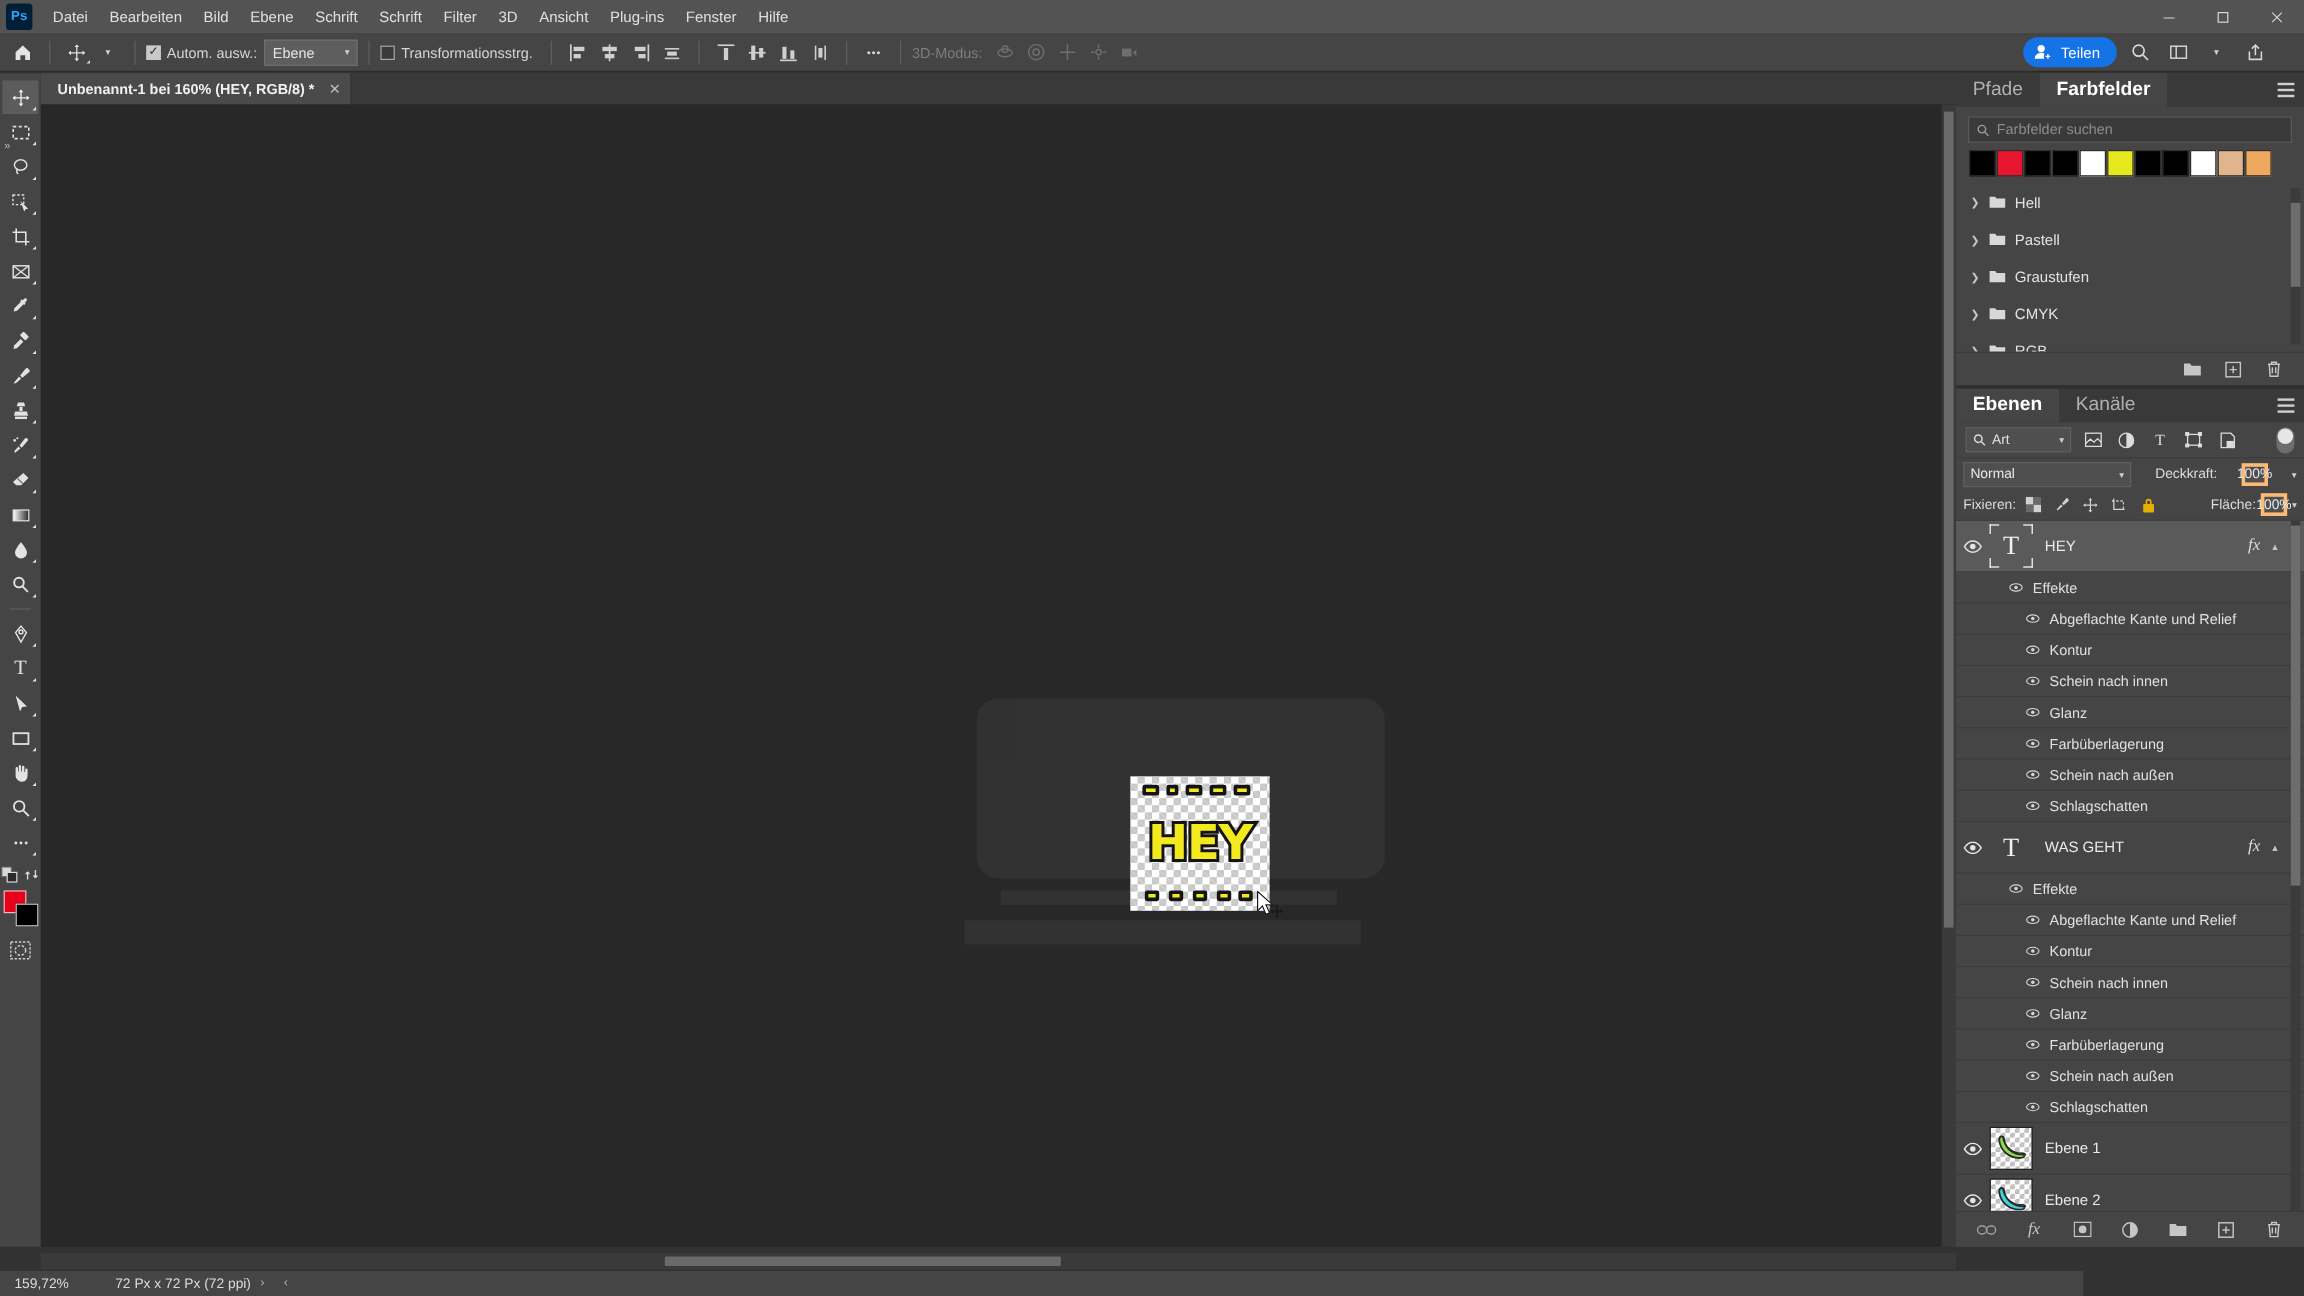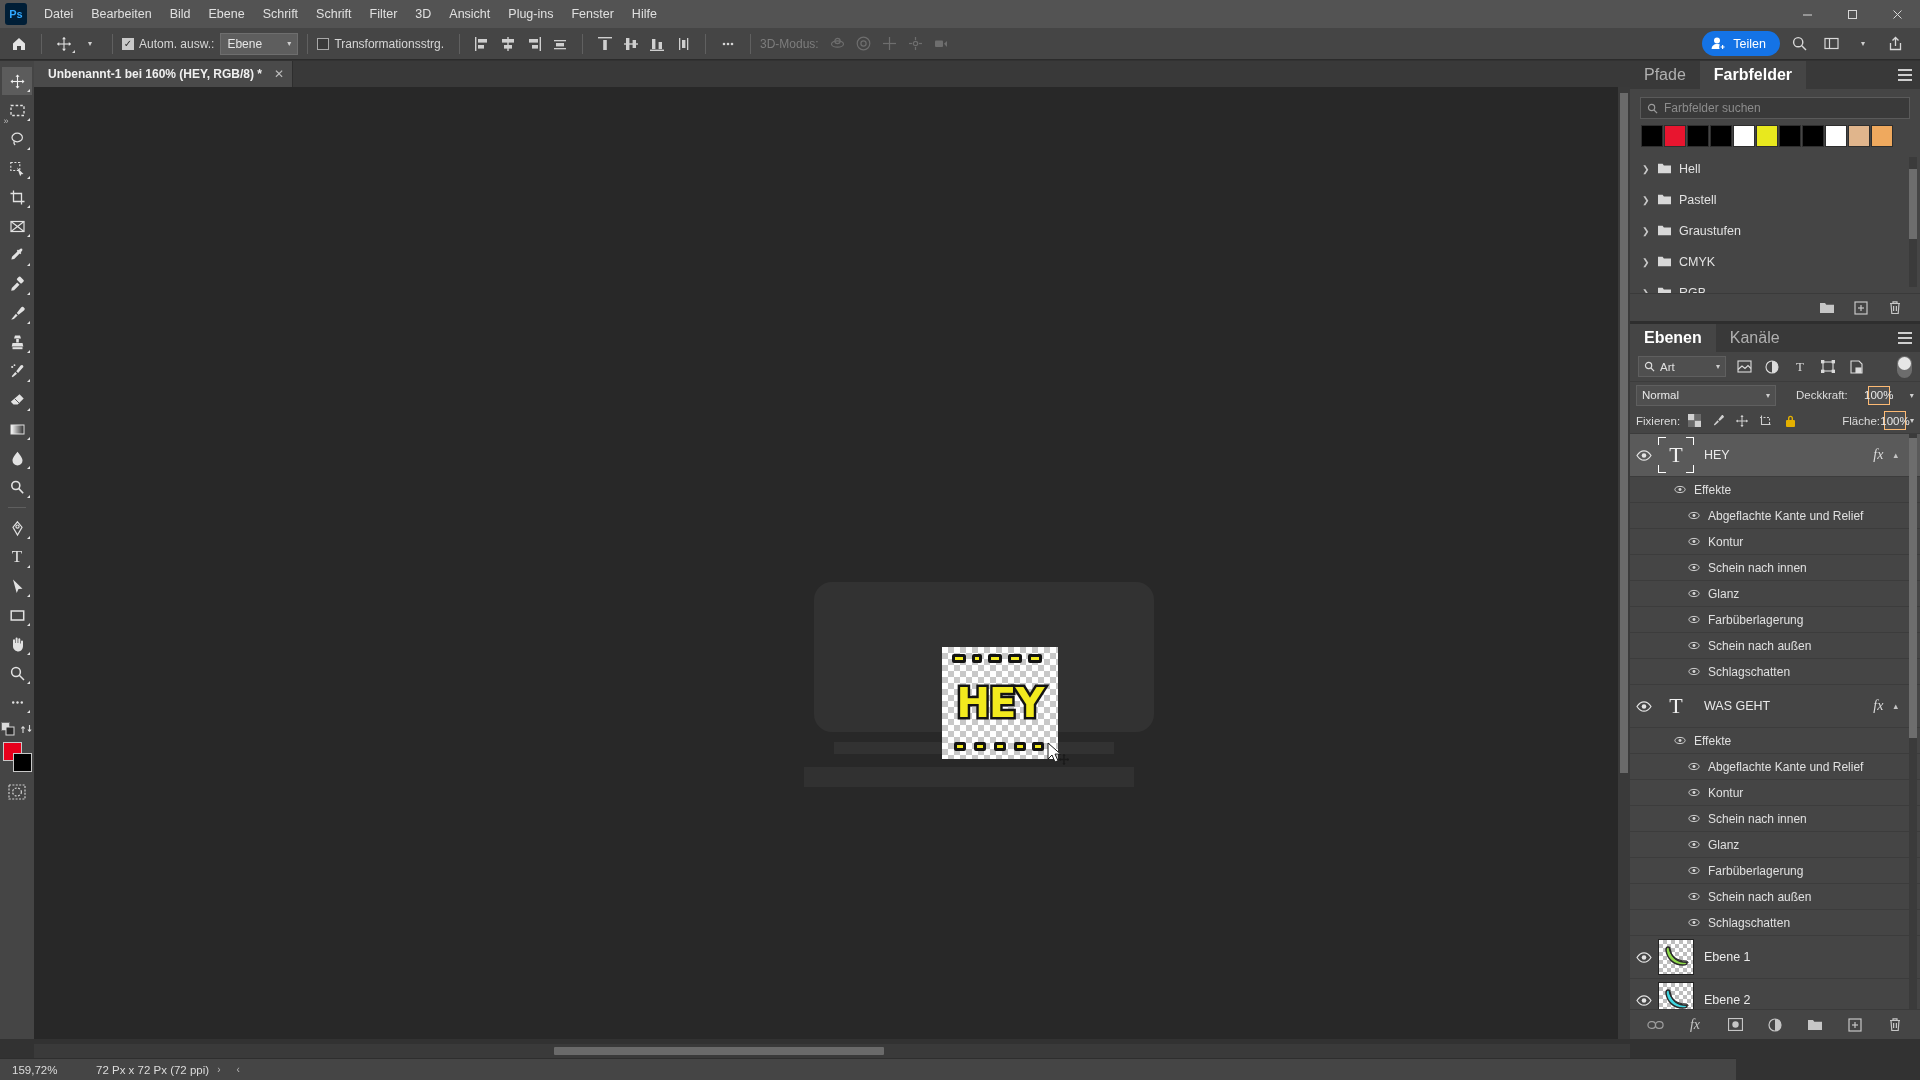--- a/index.html
+++ b/index.html
@@ -203,21 +203,21 @@
   .blend-row {
     height: 26px; display: flex; align-items: center; padding: 0 6px; gap: 20px;
     font-size: 11.5px; color: #dcdcdc;
   }
   .blend-select {
     width: 140px; height: 21px; background: #4f4f4f; border: 1px solid #5f5f5f;
     display: flex; align-items: center; padding: 0 5px; font-size: 11.5px;
     color: #e8e8e8; justify-content: space-between;
   }
   .num-box {
-    width: 22px; height: 19px; background: #4f4f4f; border: 1px solid #fdba74;
+    width: 22px; height: 19px; background: #4f4f4f; border: 3px solid #fdba74;
     display: flex; align-items: center; justify-content: center;
     font-size: 11.5px; color: #e8e8e8;
   }
   .lock-row {
     height: 26px; display: flex; align-items: center; padding: 0 6px; gap: 4px;
     font-size: 11.5px; color: #dcdcdc; border-bottom: 1px solid #3c3c3c;
   }
   .layer-list { flex: 1; overflow: hidden; position: relative; background: #454545; }
   .layer-row {
     height: 43px; display: flex; align-items: center; gap: 0;
@@ -456,21 +456,21 @@
           <line x1="12" y1="8.5" x2="15" y2="8.5"></line>
         </svg>
     </div>
     <div class="ob-icon dim">
       <svg width="17" height="17" viewBox="0 0 17 17" fill="#6e6e6e">
           <rect x="2" y="5.5" width="8" height="6.5" rx="1"></rect>
           <path d="M11 8.7l3-2.6v6z"></path>
         </svg>
     </div>
 
-    <div style="margin-left:auto;display:flex;align-items:center;gap:6px;padding-right:12px;">
+    <div style="margin-left:auto;display:flex;align-items:center;gap:6px;padding-right:28px;">
       <div class="share-btn">
         <svg width="17" height="17" viewBox="0 0 17 17" fill="#ffffff">
             <circle cx="7" cy="5.5" r="3"></circle>
             <path d="M1.6 14c0-3 2.4-5 5.4-5s5.4 2 5.4 5z"></path>
             <circle cx="12.6" cy="12" r="3.4" fill="#1473e6"></circle>
             <path d="M12.6 10v4M10.6 12h4" stroke="#ffffff" stroke-width="1.2"></path>
           </svg>
         <span>Teilen</span>
       </div>
       <div class="ob-icon">

